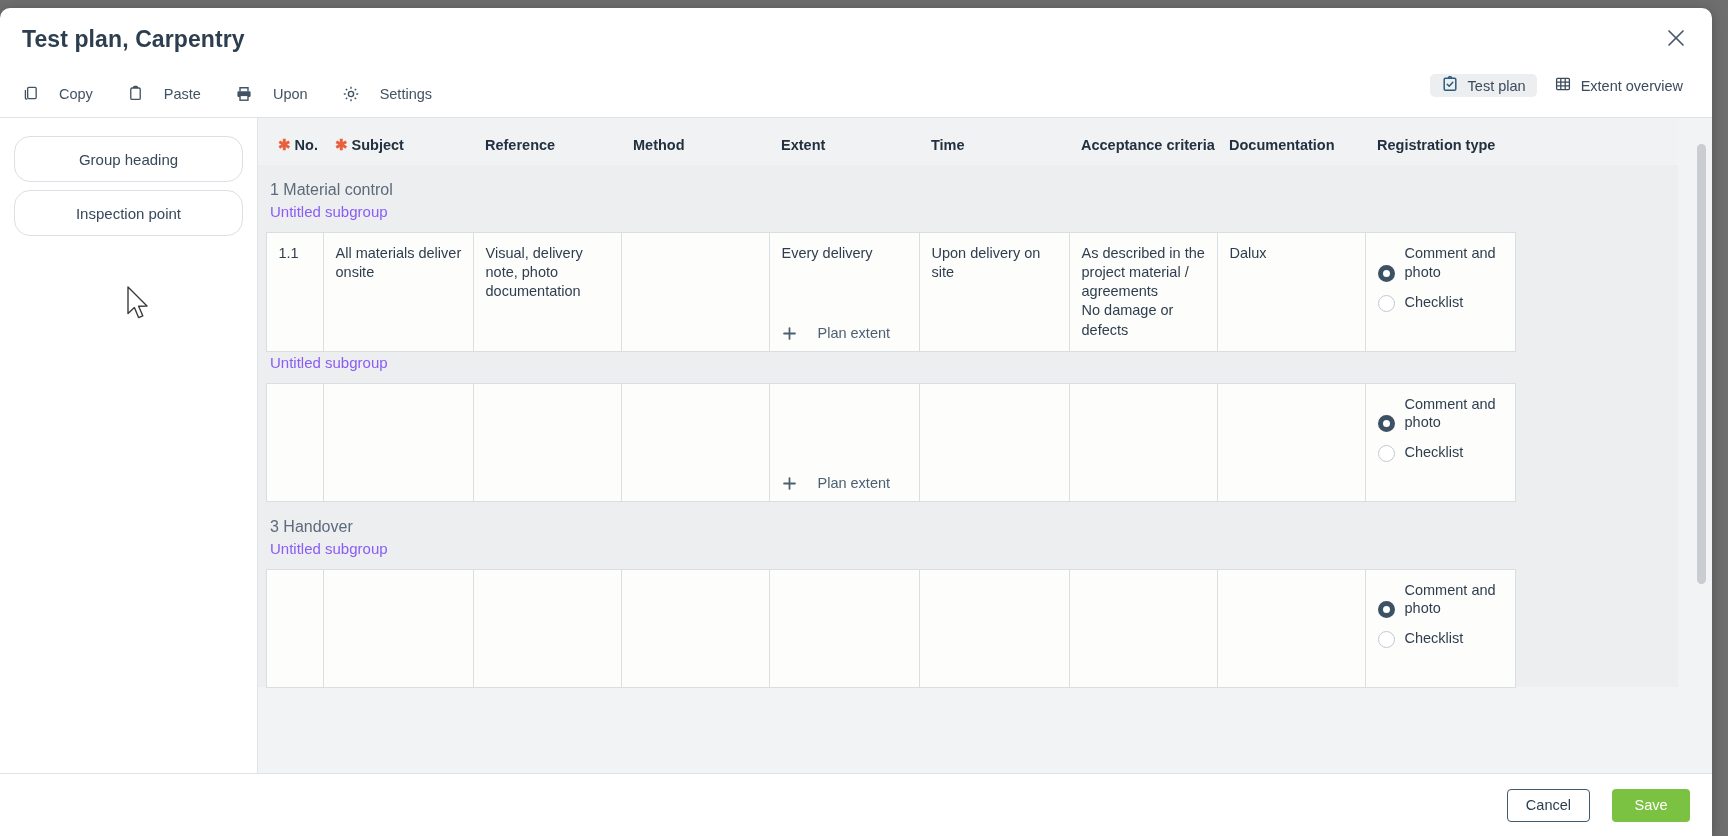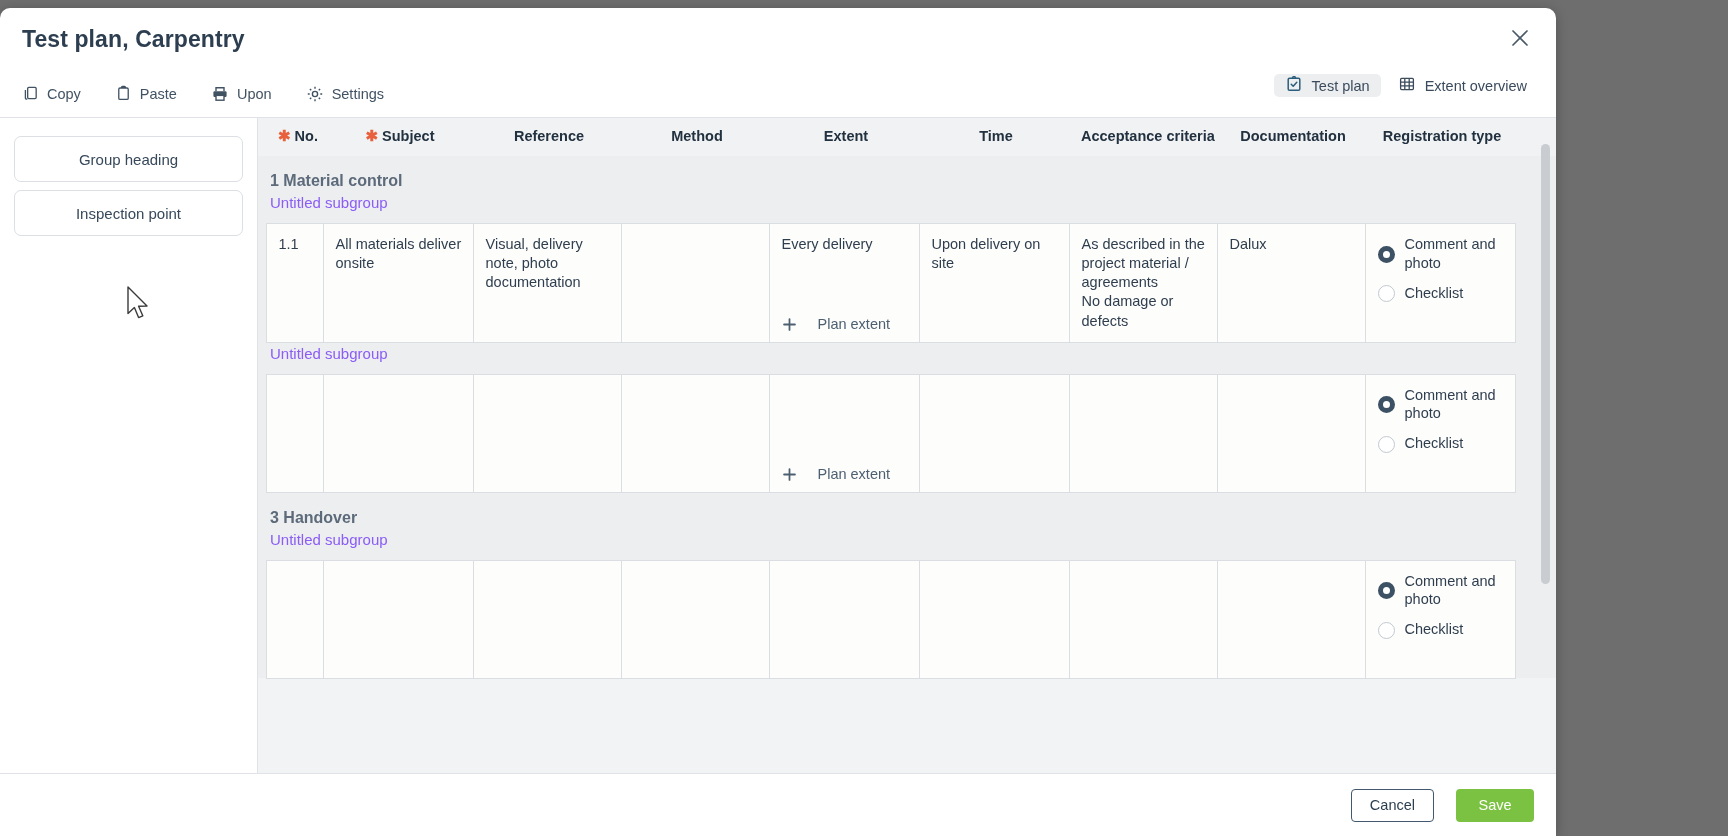--- a/index.html
+++ b/index.html
@@ -13,21 +13,21 @@
   }
   #root {
     position: relative;
     width: 1728px; height: 836px;
     background: #6e6e6e;
   }
   
   .dialog {
     position: absolute;
     left: 0; top: 8px;
-    width: 1556px; height: 828px;
+    width: 1712px; height: 828px;
     background: #ffffff;
     border-radius: 10px 10px 0 0;
     box-shadow: 0 2px 12px rgba(0,0,0,.25);
     overflow: hidden;
     display: flex;
     flex-direction: column;
   }
   
   .dlg-header {
     position: relative;
@@ -57,21 +57,21 @@
     height: 48px;
     flex: 0 0 48px;
     display: flex;
     align-items: center;
     padding: 0 20px;
     border-bottom: 1px solid #dfe3e8;
   }
   .tool-item {
     display: flex;
     align-items: center;
-    gap: 8px;
+    gap: 20px;
     margin-right: 30px;
     cursor: pointer;
     color: #415262;
     font-size: 14.5px;
     padding: 4px 2px;
   }
   .tool-item svg { display: block; }
   .view-toggle {
     position: absolute;
     right: 18px; top: 4px;
@@ -107,21 +107,21 @@
     background: #fff;
   }
   .side-btn {
     display: block;
     width: 100%;
     height: 46px;
     line-height: 44px;
     margin-bottom: 8px;
     text-align: center;
     border: 1px solid #dcdfe3;
-    border-radius: 7px;
+    border-radius: 16px;
     background: #fff;
     color: #36485a;
     font-size: 15px;
     font-family: "Liberation Sans", sans-serif;
     cursor: pointer;
   }
   .cursor-arrow { position: absolute; left: 126px; top: 168px; }
   
   .table-area {
     flex: 1 1 auto;
@@ -136,36 +136,36 @@
   }
   table.tp {
     width: 1420px;
     border-collapse: collapse;
     table-layout: fixed;
     font-size: 14.5px;
     color: #2f3e4e;
   }
   table.tp thead th {
     background: #f1f2f4;
-    text-align: center;
+    text-align: left;
     font-size: 14.5px;
     font-weight: bold;
     color: #22313f;
-    padding: 9px 8px 11px 12px;
+    padding: 18px 8px 11px 12px;
     height: 37px;
     vertical-align: middle;
     border: none;
     white-space: nowrap;
   }
   .req-star { color: #e8603c; font-size: 15px; margin-right: 4px; }
   tr.group-row td {
     background: #eceef0;
     padding: 16px 12px 2px 12px;
     font-size: 16px;
-    font-weight: bold;
+    font-weight: normal;
     color: #5c6a7a;
     border: none;
   }
   tr.subgroup-row td {
     background: #eceef0;
     padding: 2px 12px 12px 12px;
     font-size: 15px;
     color: #8b5cf6;
     border: none;
   }
@@ -189,21 +189,21 @@
     position: absolute;
     left: 12px; bottom: 8px;
     display: flex;
     align-items: center;
     gap: 21px;
     color: #4d6072;
     font-size: 14.5px;
     cursor: pointer;
   }
   .radio-group { display: flex; flex-direction: column; gap: 11px; }
-  .radio-row { display: flex; align-items: center; gap: 10px; cursor: pointer; }
+  .radio-row { display: flex; align-items: flex-end; gap: 10px; cursor: pointer; }
   .radio {
     flex: 0 0 auto;
     width: 17px; height: 17px;
     border-radius: 50%;
     margin-top: 1px;
     background: #fff;
     border: 1px solid #c2c9d0;
   }
   .radio.checked {
     border: 5px solid #3c5164;

